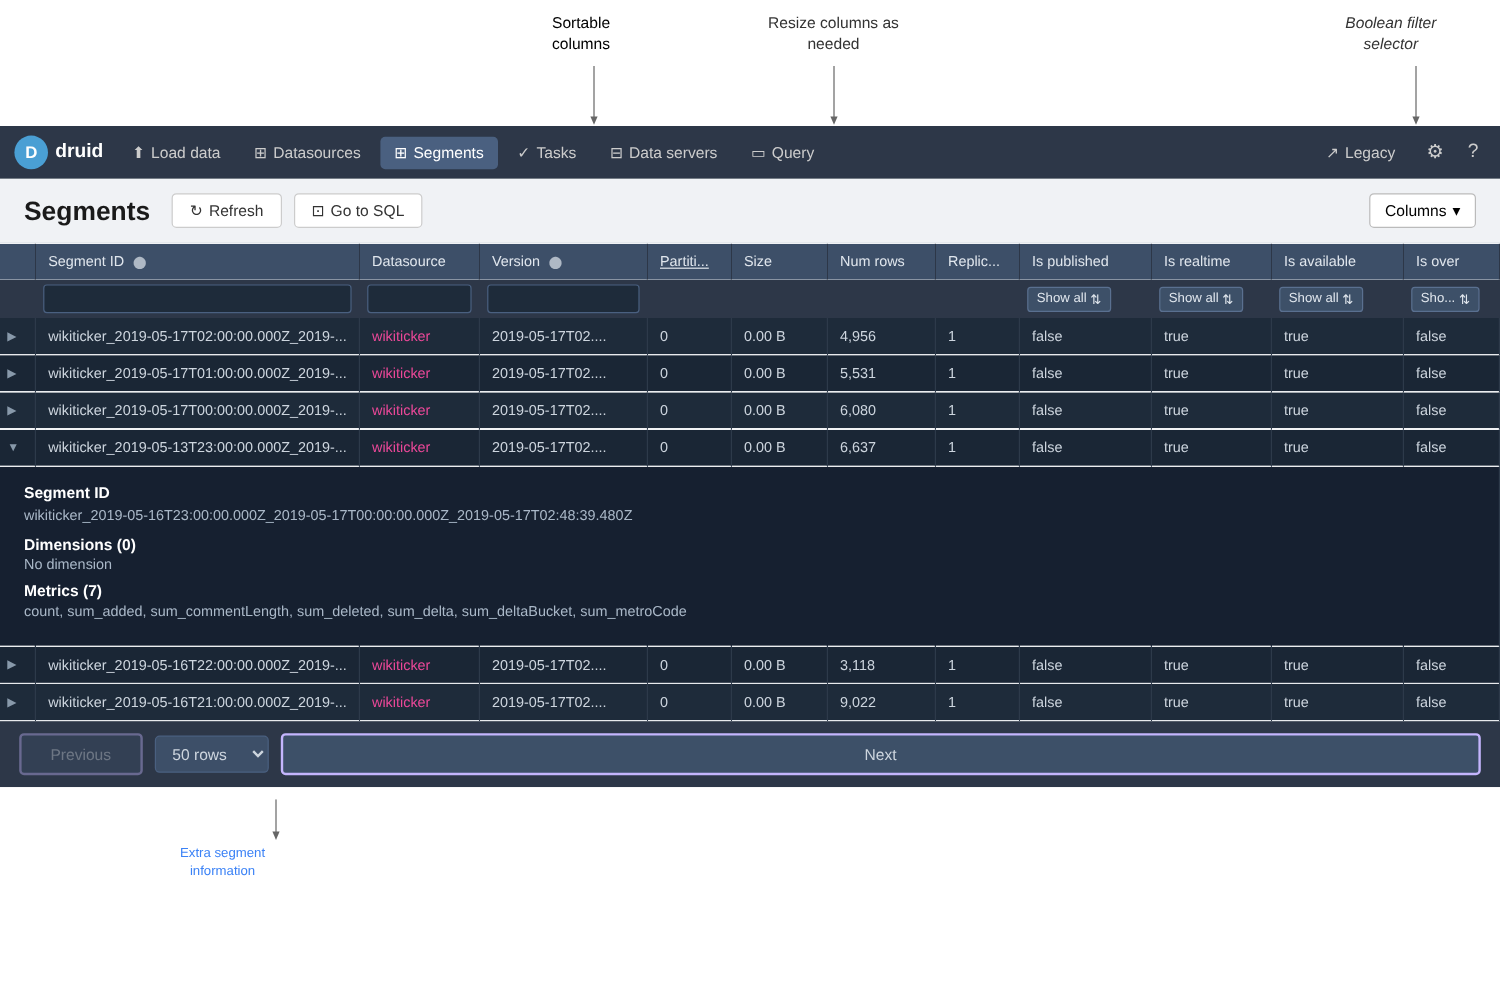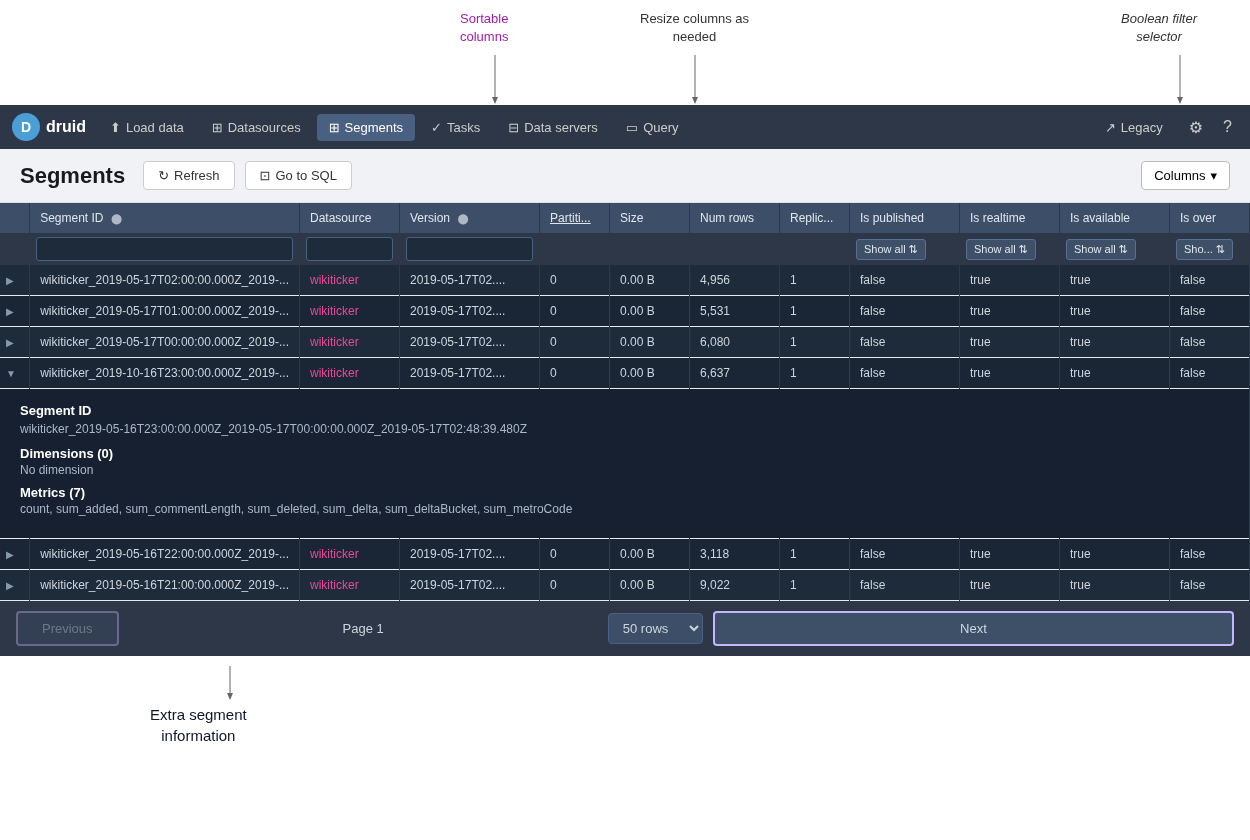--- a/index.html
+++ b/index.html
@@ -280,21 +280,21 @@
       font-size: 13px;
       color: #333;
       padding: 10px 0 20px 0;
       background: #fff;
     }
   </style>
 </head>
 <body>
 
 <div class="annotation-overlay">
-  <div style="position:absolute; left:460px; top:10px; text-align:center; font-size:13px; color:#a21caf; line-height:1.4;">Sortable<br>columns</div>
+  <div style="position:absolute; left:460px; top:10px; text-align:center; font-size:13px; color:#000000; line-height:1.4;">Sortable<br>columns</div>
   <div style="position:absolute; left:640px; top:10px; text-align:center; font-size:13px; color:#333; line-height:1.4;">Resize columns as<br>needed</div>
   <div style="position:absolute; right:53px; top:10px; text-align:center; font-size:13px; color:#333; line-height:1.4;font-style:italic;">Boolean filter<br>selector</div>
 
   <svg style="position:absolute;top:0;left:0;width:100%;height:100%;pointer-events:none;">
 
     <line x1="495" y1="55" x2="495" y2="100" stroke="#666" stroke-width="1"></line>
     <polygon points="492,97 498,97 495,104" fill="#666"></polygon>
 
     <line x1="695" y1="55" x2="695" y2="100" stroke="#666" stroke-width="1"></line>
     <polygon points="692,97 698,97 695,104" fill="#666"></polygon>
@@ -487,21 +487,21 @@
         <td>6,080</td>
         <td>1</td>
         <td>false</td>
         <td>true</td>
         <td>true</td>
         <td>false</td>
       </tr>
 
       <tr>
         <td class="row-expander">▼</td>
-        <td>wikiticker_2019-10-16T23:00:00.000Z_2019-...</td>
+        <td>wikiticker_2019-05-13T23:00:00.000Z_2019-...</td>
         <td><span class="link-text">wikiticker</span></td>
         <td>2019-05-17T02....</td>
         <td>0</td>
         <td>0.00 B</td>
         <td>6,637</td>
         <td>1</td>
         <td>false</td>
         <td>true</td>
         <td>true</td>
         <td>false</td>
@@ -551,30 +551,29 @@
         <td>true</td>
         <td>false</td>
       </tr>
 
     </tbody>
   </table>
 </div>
 
 <div class="pagination">
   <button class="pagination-btn disabled">Previous</button>
-  <div class="page-info">Page 1</div>
   <select class="rows-select">
     <option>50 rows</option>
     <option>100 rows</option>
     <option>200 rows</option>
   </select>
   <button class="pagination-btn next-btn">Next</button>
 </div>
 
 <div class="bottom-annotation">
   <div style="position:relative; height:60px;">
     <svg style="position:absolute;top:0;left:0;width:100%;height:100%;pointer-events:none;">
       <line x1="230" y1="0" x2="230" y2="30" stroke="#666" stroke-width="1"></line>
       <polygon points="227,27 233,27 230,34" fill="#666"></polygon>
     </svg>
-    <div style="position:absolute; left:150px; top:38px; text-align:center; font-size:15px; color:#0f172a; line-height:1.4;">Extra segment<br>information</div>
+    <div style="position:absolute; left:150px; top:38px; text-align:center; font-size:11px; color:#3b82f6; line-height:1.4;">Extra segment<br>information</div>
   </div>
 </div>
 
 </body></html>

